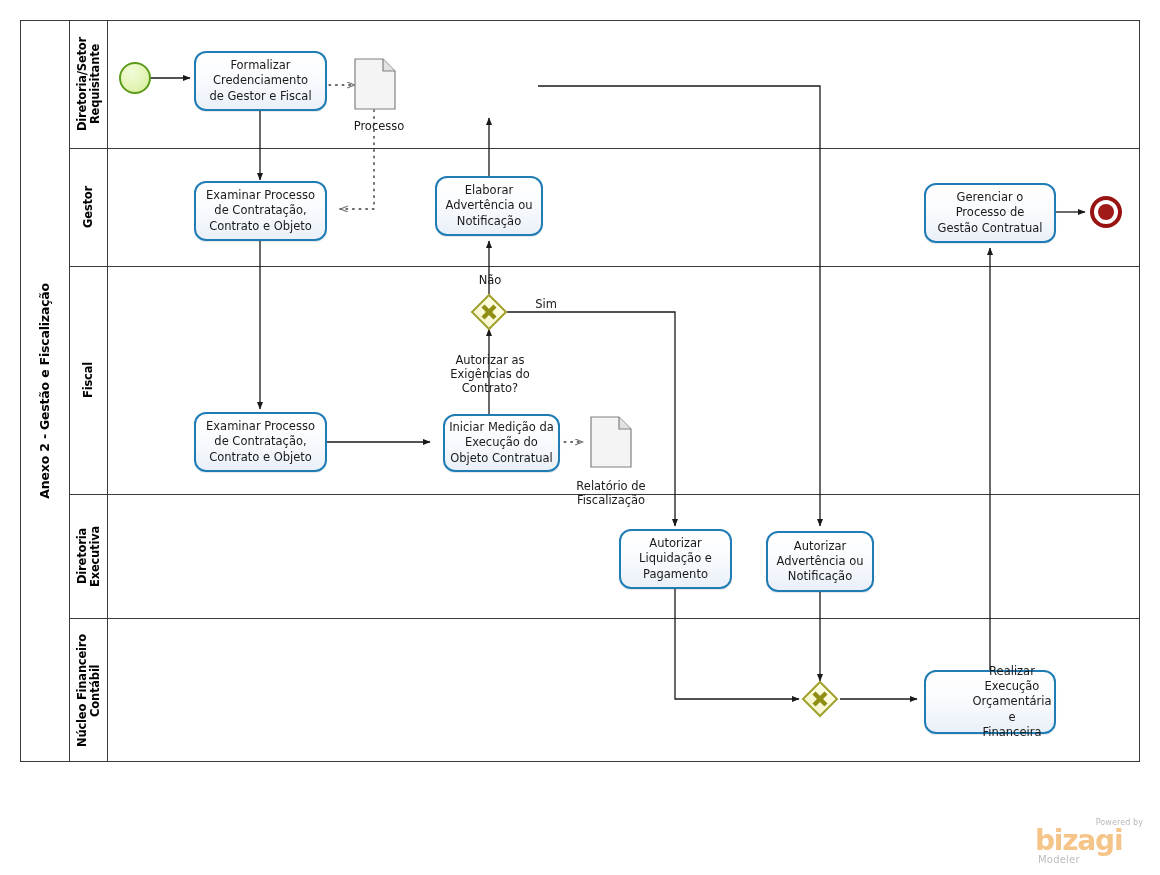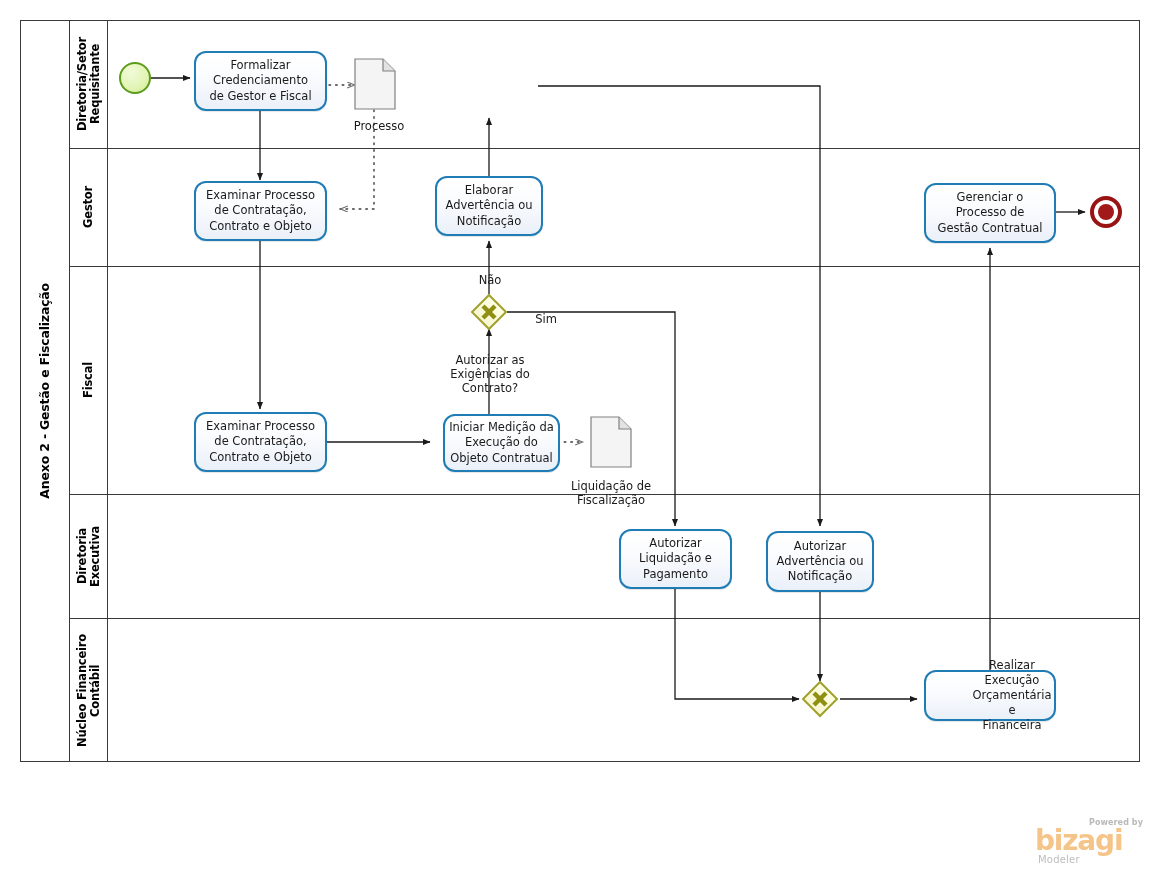--- a/index.html
+++ b/index.html
@@ -202,21 +202,21 @@
     top: 818px;
     width: 110px;
     height: 48px;
   }
   .bizagi .powered {
     position: absolute;
     right: 2px;
     top: 0;
     font-size: 8px;
     color: #b8b8b8;
-    font-weight: bold;
+    font-weight: normal;
     letter-spacing: 0.1px;
   }
   .bizagi .word {
     position: absolute;
     left: 0;
     top: 9px;
     font-size: 28px;
     color: #f5c489;
     font-weight: bold;
     letter-spacing: -1.2px;
@@ -360,21 +360,21 @@
   <div class="task" style="left:619px; top:529px; width:113px; height:60px;">
     <span style="white-space: pre-line;">Autorizar
 Liquidação e
 Pagamento</span>
   </div>
   <div class="task" style="left:766px; top:531px; width:108px; height:61px;">
     <span style="white-space: pre-line;">Autorizar
 Advertência ou
 Notificação</span>
   </div>
-  <div class="task" style="left:924px; top:670px; width:132px; height:51px;padding-left:48px;">
+  <div class="task" style="left:924px; top:670px; width:132px; height:64px;padding-left:48px;">
     <span style="white-space: pre-line;">Realizar Execução
 Orçamentária e
 Financeira</span>
   </div>
 
   <div class="gateway" style="left:471px; top:294px;">
     <div class="diamond"></div>
     <svg class="xmark" viewBox="0 0 36 36">
       <g stroke="#8f8f14" stroke-width="4.4" stroke-linecap="butt">
         <line x1="12" y1="12" x2="24" y2="24"></line>
@@ -399,25 +399,25 @@
     </svg>
   </div>
   <div class="data-label" style="left: 338px; top: 120px; width: 82px; white-space: pre-line;">Processo</div>
 
   <div class="data-object" style="left:590px; top:416px;">
     <svg viewBox="0 0 42 52" width="42" height="52">
       <path d="M1,1 L29,1 L41,13 L41,51 L1,51 z" fill="#f4f4f4" stroke="#808080" stroke-width="1.2" stroke-linejoin="miter"></path>
       <path d="M29,1 L29,13 L41,13" fill="#e2e2e2" stroke="#808080" stroke-width="1.2"></path>
     </svg>
   </div>
-  <div class="data-label" style="left: 557px; top: 480px; width: 108px; white-space: pre-line;">Liquidação de
+  <div class="data-label" style="left: 557px; top: 480px; width: 108px; white-space: pre-line;">Relatório de
 Fiscalização</div>
 
   <div class="flow-label" style="left: 464px; top: 274px; width: 52px; white-space: pre-line;">Não</div>
-  <div class="flow-label" style="left: 521px; top: 313px; width: 50px; white-space: pre-line;">Sim</div>
+  <div class="flow-label" style="left: 521px; top: 298px; width: 50px; white-space: pre-line;">Sim</div>
   <div class="flow-label" style="left: 435px; top: 354px; width: 110px; white-space: pre-line;">Autorizar as
 Exigências do
 Contrato?</div>
 
   <div class="bizagi">
     <div class="powered">Powered by</div>
     <div class="word">bizagi</div>
     <div class="modeler">Modeler</div>
   </div>
 

